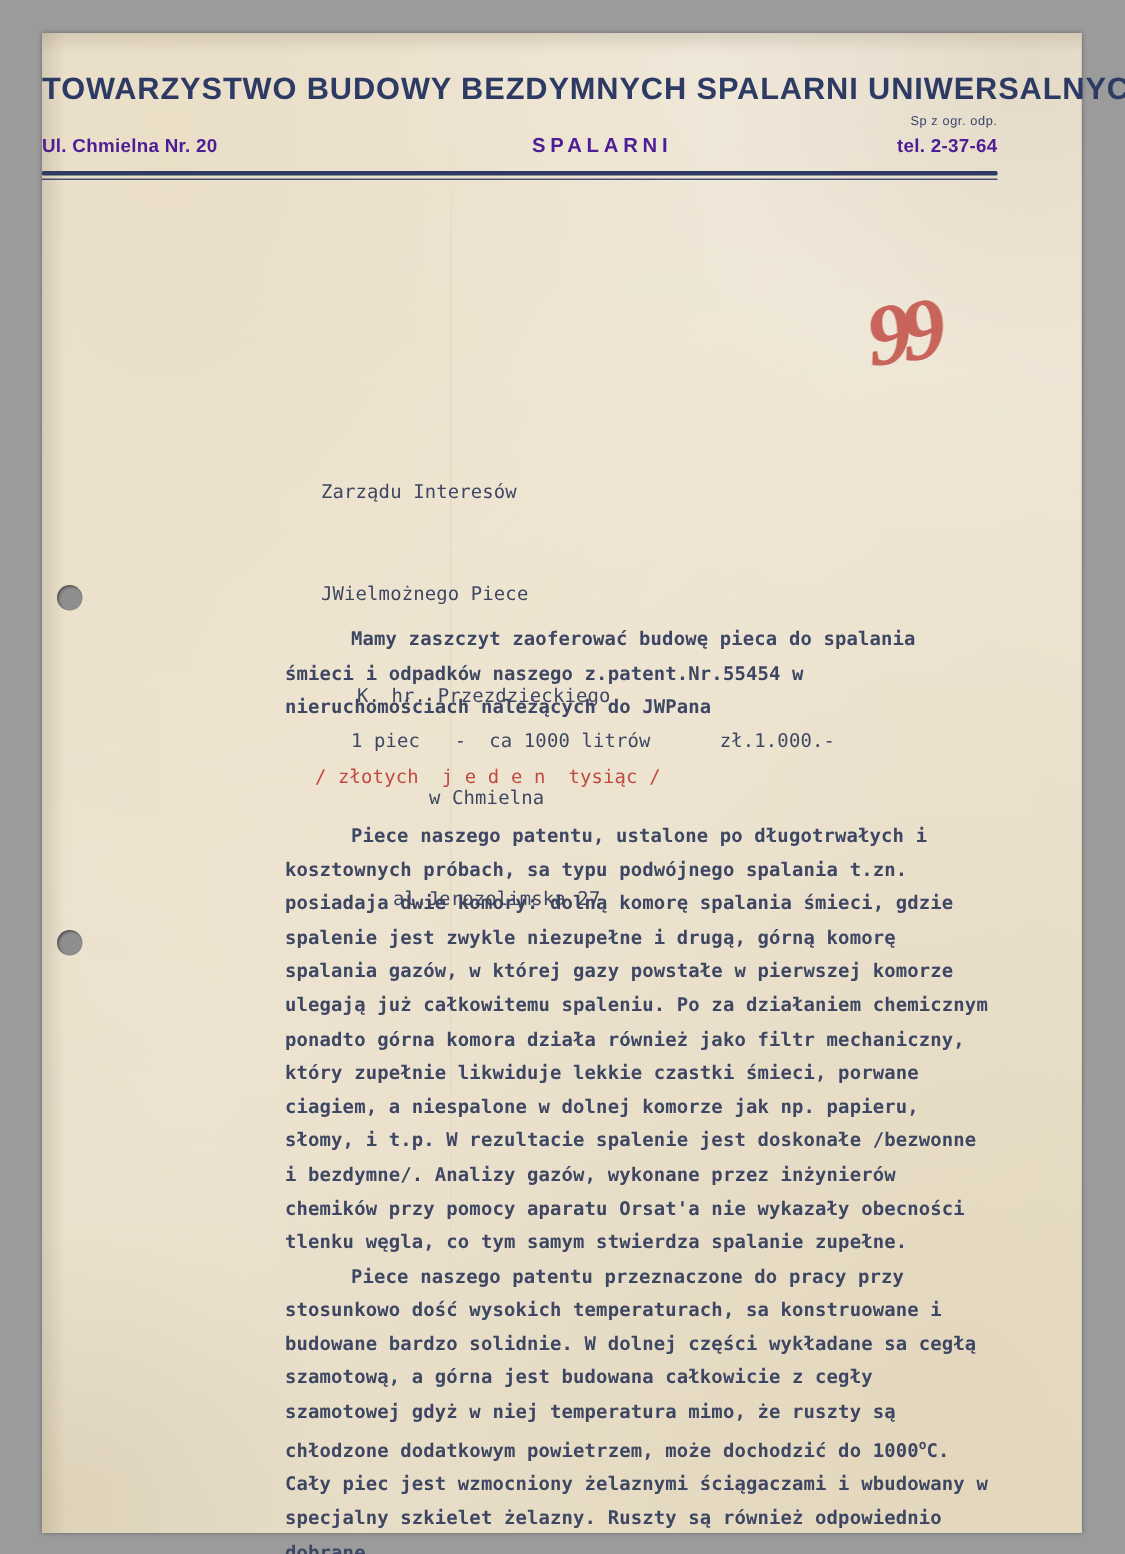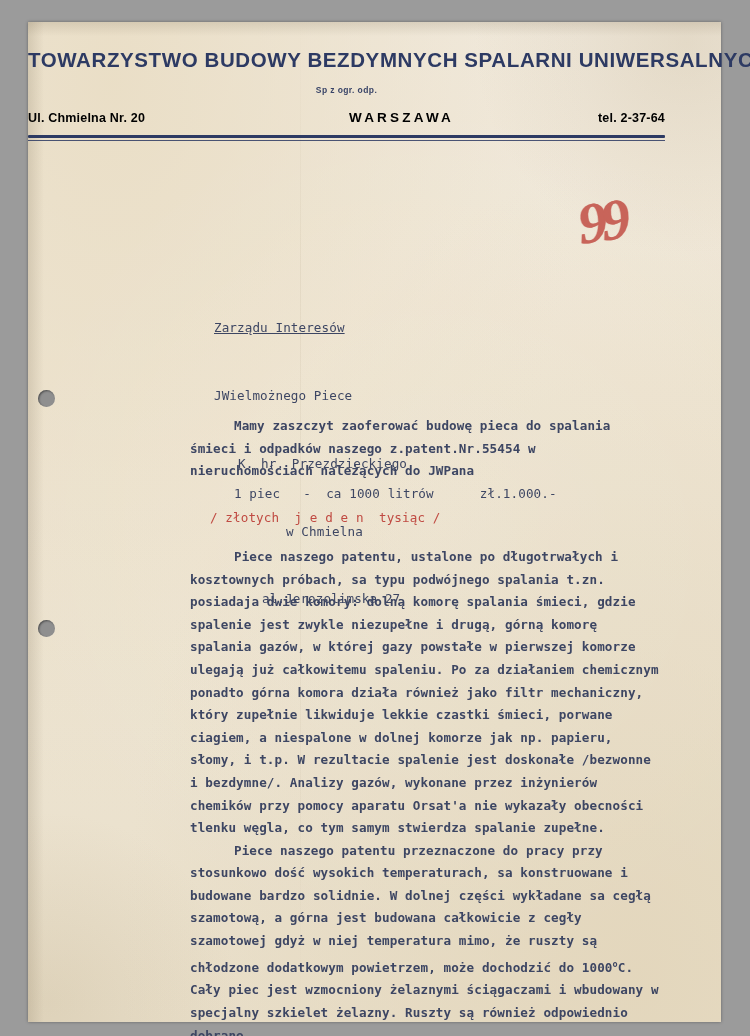--- a/index.html
+++ b/index.html
@@ -89,34 +89,33 @@
   .company-name {
     font-family: "Liberation Sans", sans-serif;
     font-weight: bold;
     font-size: 20.5px;
     letter-spacing: 0.6px;
     color: #2d3a63;
     text-align: center;
     white-space: nowrap;
   }
   .subtitle {
-    text-align: center;
+    text-align: right;
     font-size: 8.5px;
     color: #3a4568;
     letter-spacing: 0.4px;
-    margin-top: 13px;
-    font-weight: bold;
+    margin-top: 3px;
   }
   .head-row {
     display: flex;
     align-items: baseline;
     justify-content: space-between;
-    margin-top: 15px;
+    margin-top: 4px;
     font-size: 12.5px;
-    color: #000000;
+    color: #4c1d95;
     font-weight: bold;
   }
   .head-row .addr { letter-spacing: 0.2px; }
   .head-row .city {
     letter-spacing: 3.2px;
     font-size: 13.5px;
     margin-left: 60px;
   }
   .head-row .tel { letter-spacing: 0.2px; }
   .rule {
@@ -164,21 +163,21 @@
     letter-spacing: -6px;
     text-shadow: 0.6px 0 0 rgba(192,72,63,0.5), -0.6px 0 0 rgba(192,72,63,0.35);
   }
 
   .addressee {
     position: absolute;
     left: 190px;
     top: 272px;
     white-space: pre;
   }
-  .addressee .l2 { padding-left: 24px; text-decoration: underline; }
+  .addressee .l2 { padding-left: 24px; }
   .addressee .l3 { padding-left: 24px; }
   .addressee .l4 { padding-left: 48px; }
   .addressee .l5 { padding-left: 96px; }
   .addressee .l6 { padding-left: 72px; }
 
   .body {
     position: absolute;
     left: 190px;
     top: 415px;
     width: 470px;
@@ -218,21 +217,21 @@
   <div class="fold"></div>
 
   <div class="hole hole-1"></div>
   <div class="hole hole-2"></div>
 
   <div class="letterhead">
     <div class="company-name">TOWARZYSTWO BUDOWY BEZDYMNYCH SPALARNI UNIWERSALNYCH</div>
     <div class="subtitle">Sp z ogr. odp.</div>
     <div class="head-row">
       <span class="addr">Ul. Chmielna Nr. 20</span>
-      <span class="city">WARSZAWA</span>
+      <span class="city">SPALARNI</span>
       <span class="tel">tel. 2-37-64</span>
     </div>
     <div class="rule"></div>
     <div class="rule-thin"></div>
   </div>
 
 
   <div class="crayon">99</div>
 
   <div class="typed addressee">

